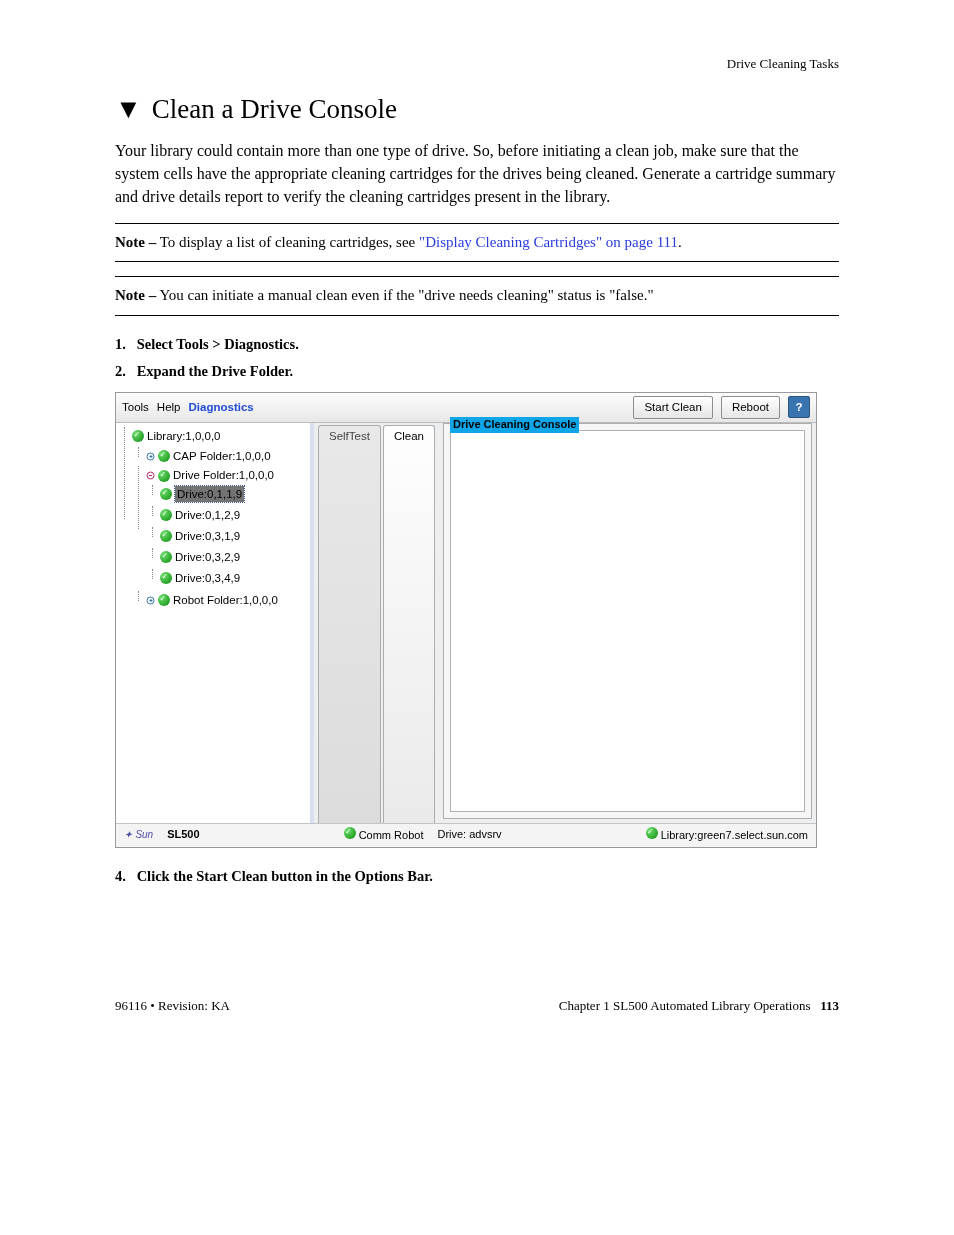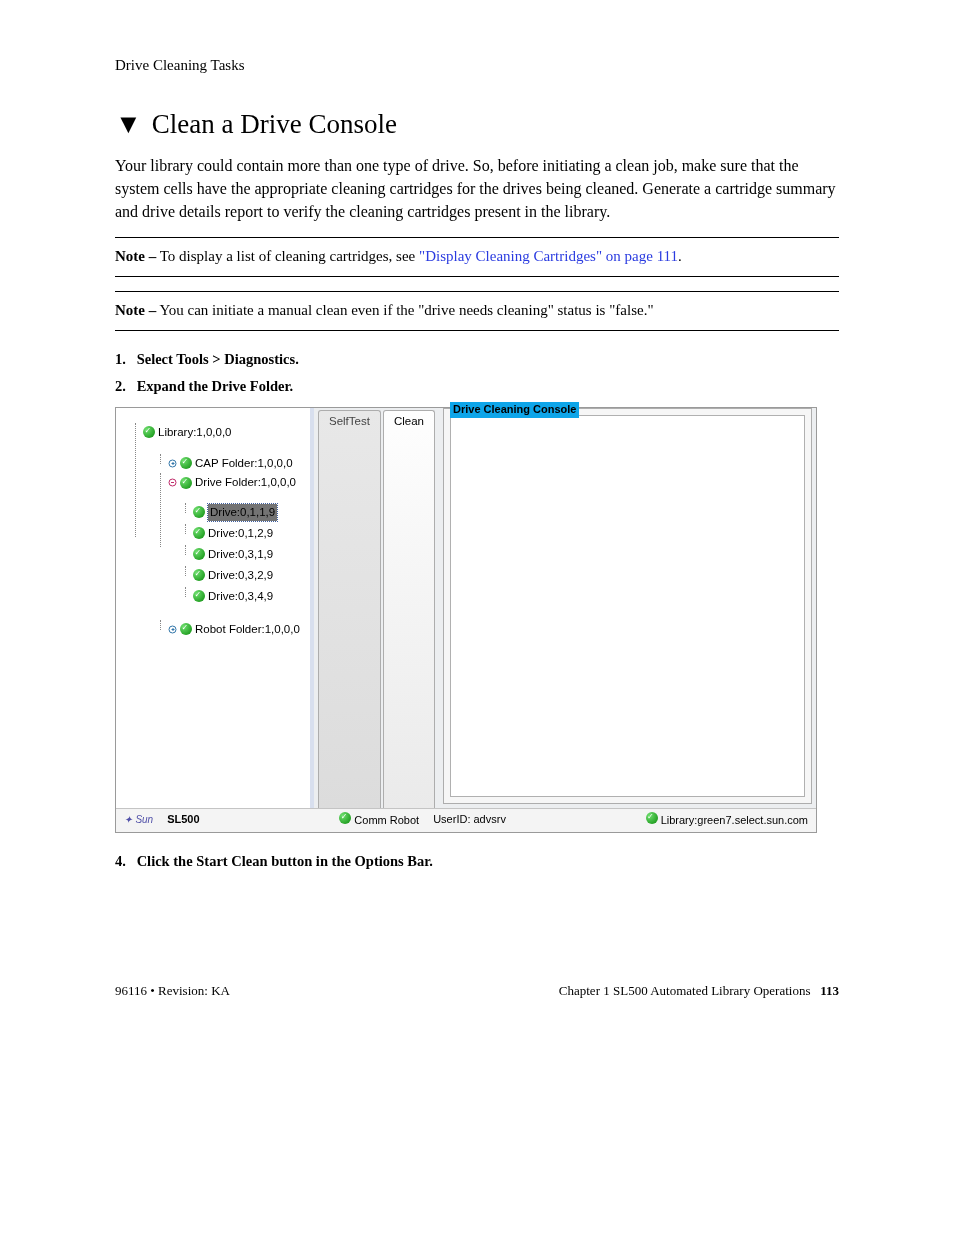--- a/index.html
+++ b/index.html
@@ -8,24 +8,24 @@
     background: #fff;
     font-family: "Palatino Linotype", "Book Antiqua", Palatino, Georgia, serif;
     color: #000;
     width: 954px;
     box-sizing: border-box;
     padding: 55px 115px 80px 115px;
     font-size: 14.5px;
     line-height: 1.45;
   }
   .running-header {
-    text-align: left;
+    text-align: right;
     font-family: "Palatino Linotype", Georgia, serif;
-    font-size: 15px;
-    margin-bottom: 28px;
+    font-size: 13px;
+    margin-bottom: 16px;
   }
   .section-title {
     font-family: "Palatino Linotype", Georgia, serif;
     font-weight: normal;
     font-size: 27px;
     margin: 12px 0 10px 0;
     display: flex;
     align-items: center;
     gap: 10px;
     color: #000;
@@ -92,21 +92,21 @@
     height: 400px;
   }
   .tree {
     width: 190px;
     border-right: 4px solid #d8dfee;
     background:#fff;
     padding: 4px 2px;
     overflow:hidden;
     position:relative;
   }
-  .tree ul { list-style:none; margin:11px; padding-left:14px; }
+  .tree ul { list-style:none; margin:0; padding-left:14px; }
   .tree li { white-space:nowrap; padding:1px 0; position:relative;}
   .tree li::before{
     content:"";
     position:absolute; left:-8px; top:0; bottom:50%;
     border-left:1px dotted #888;
   }
   .tree li .row { display:inline-flex; align-items:center; gap:3px;}
   .toggle {
     width:9px;height:9px; display:inline-flex;align-items:center;justify-content:center;
   }
@@ -191,20 +191,29 @@
 <div class="note-box">
   <span class="leadin">Note –</span><span> You can initiate a manual clean even if the "drive needs cleaning" status is "false."</span>
 </div>
 
 <div class="steps">
   <div class="step"><span class="num">1.</span> <span>Select Tools &gt; Diagnostics.</span></div>
   <div class="step"><span class="num">2.</span> <span>Expand the Drive Folder.</span></div>
 </div>
 
 <div class="app">
+  <div class="menubar">
+    <span class="mi">Tools</span>
+    <span class="mi">Help</span>
+    <span class="mi active">Diagnostics</span>
+    <span class="spacer"></span>
+    <span class="btn">Start Clean</span>
+    <span class="btn">Reboot</span>
+    <span class="help-btn">?</span>
+  </div>
 
   <div class="workspace">
     <div class="tree">
       <ul>
         <li><span class="row">
               <span class="ok"></span>
               <span>Library:1,0,0,0</span>
             </span>
           <ul>
             <li><span class="row">
@@ -275,21 +284,21 @@
         <div class="legend">Drive Cleaning Console</div>
       </div>
     </div>
   </div>
 
   <div class="statusbar">
     <span class="sun">✦<span>Sun</span></span>
     <b>SL500</b>
     <span class="spacer"></span>
     <span><span class="ok"></span> <span>Comm Robot</span></span>
-    <span>UserID: advsrv</span>
+    <span>Drive: advsrv</span>
     <span class="spacer"></span>
     <span><span class="ok"></span> <span>Library:green7.select.sun.com</span></span>
   </div>
 </div>
 
 <div class="steps">
   <div class="step"><span class="num">4.</span> <span>Click the Start Clean button in the Options Bar.</span></div>
 </div>
 
 <div class="page-footer">

